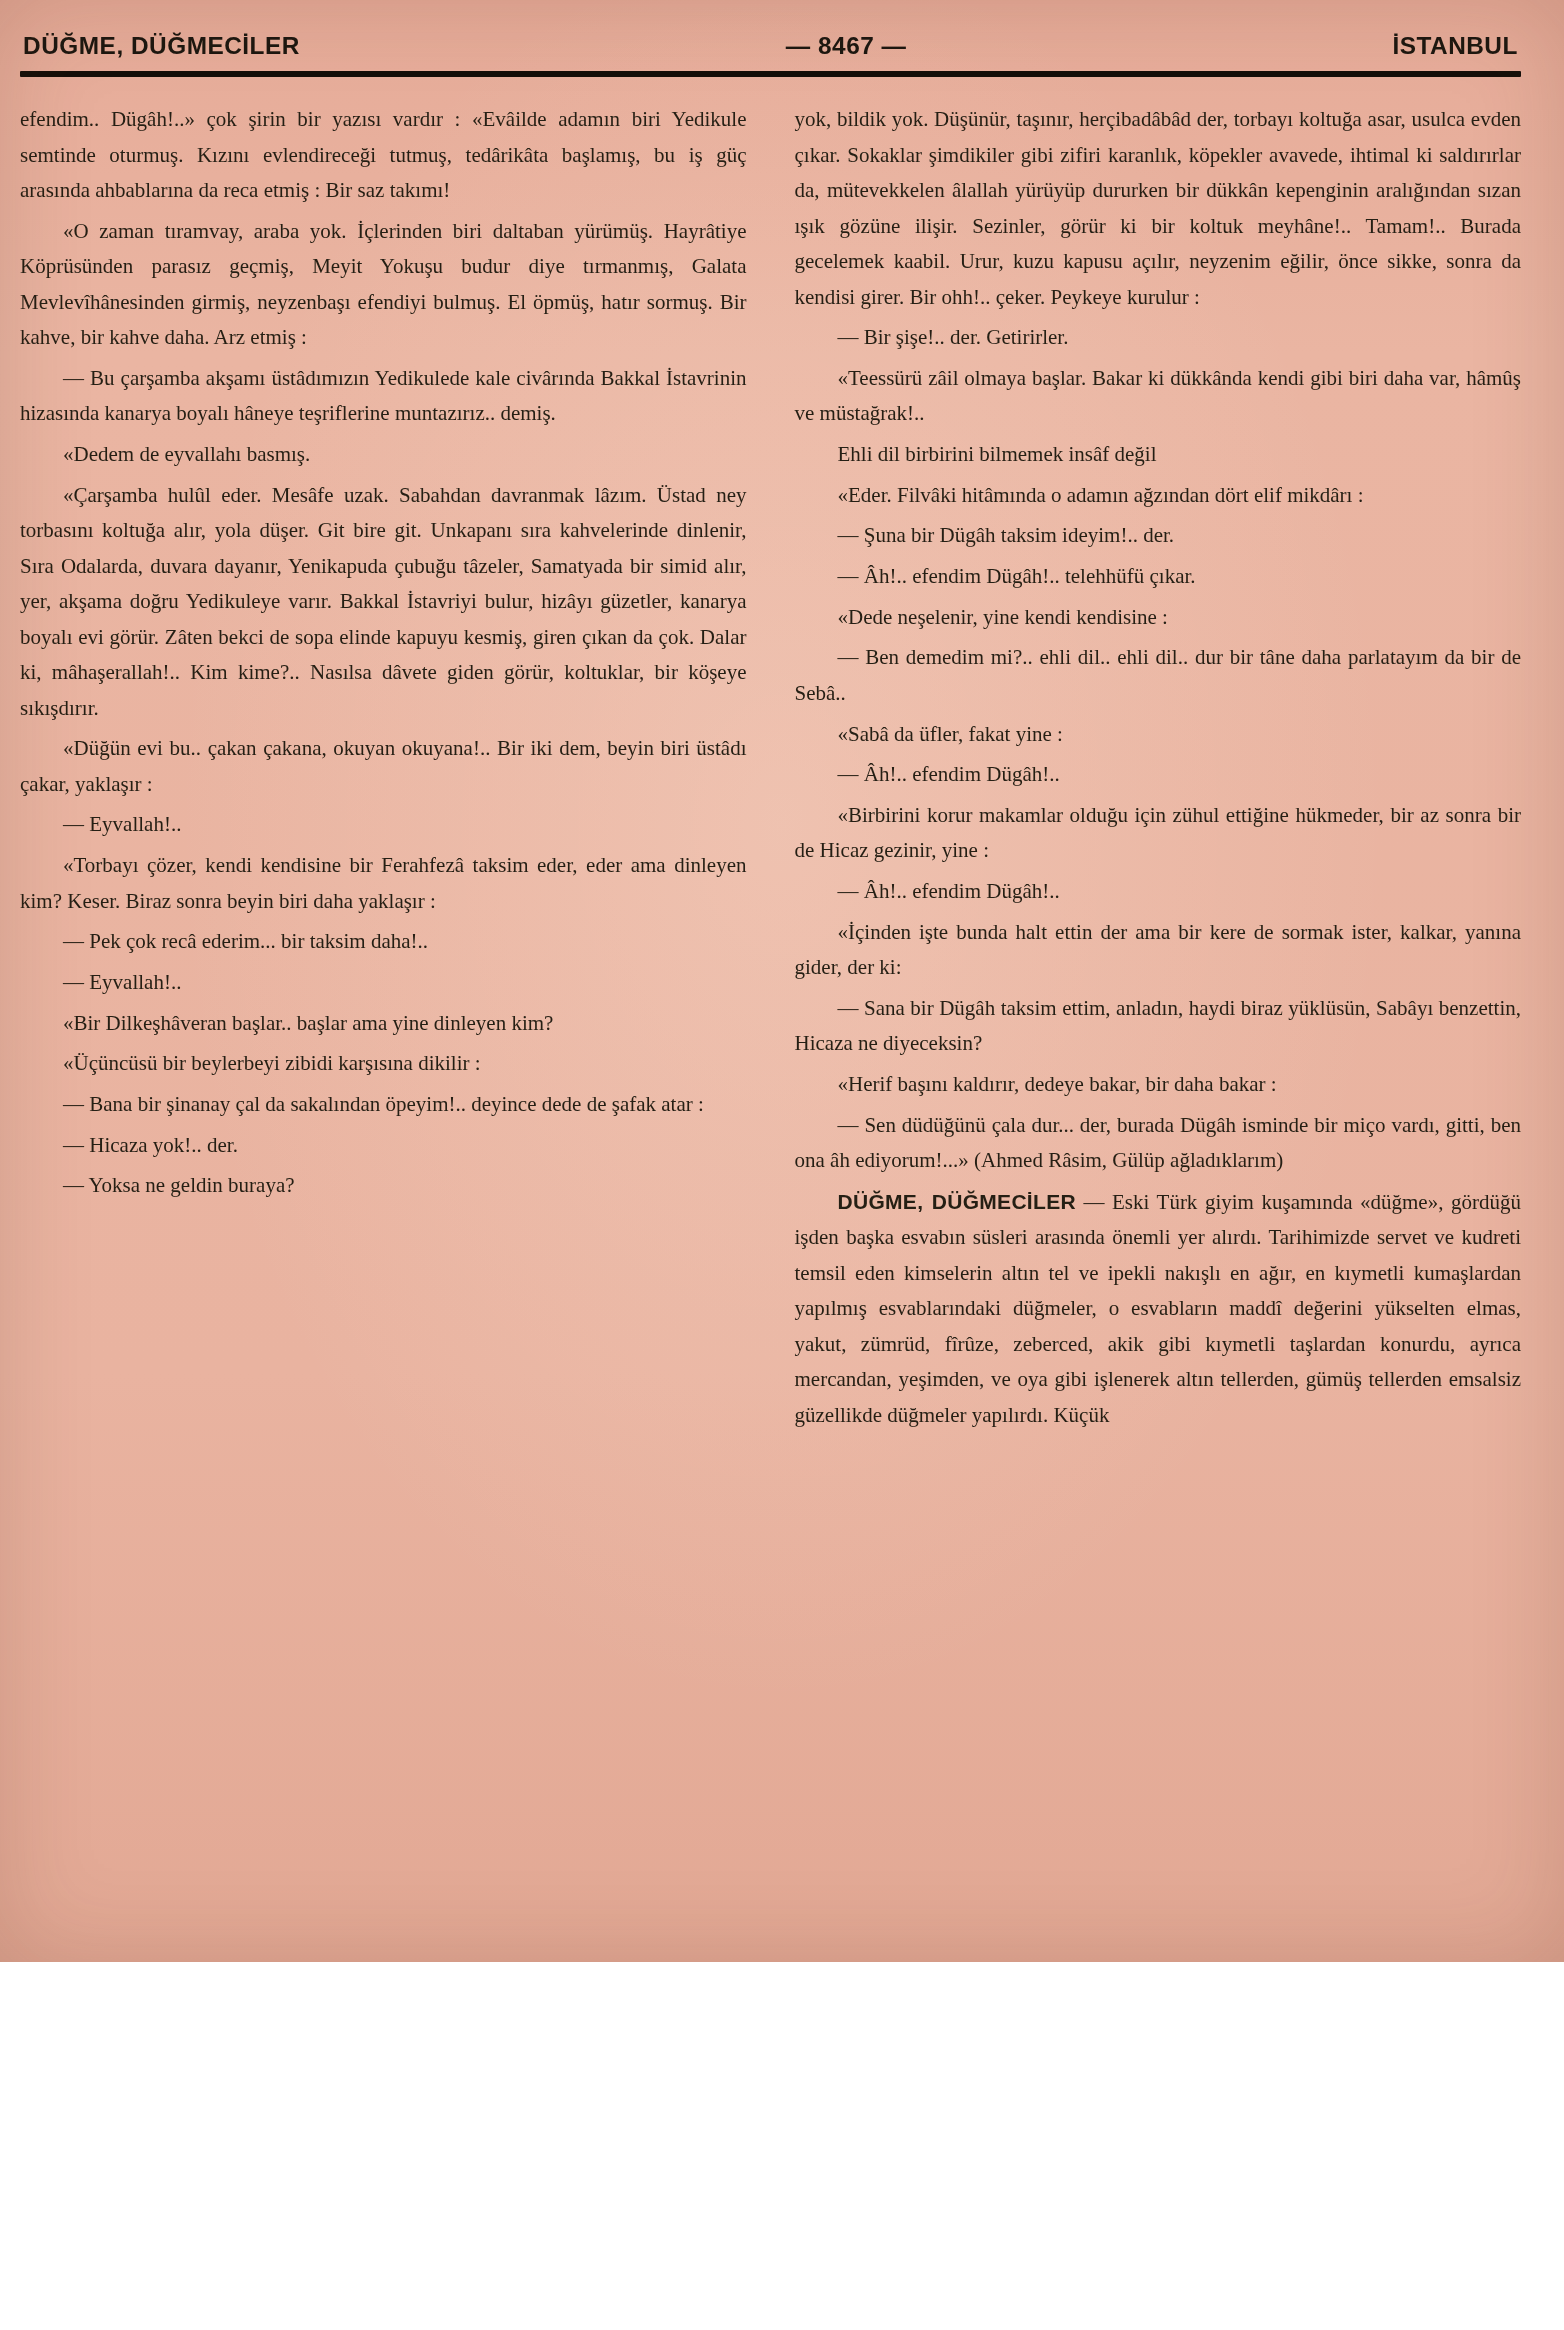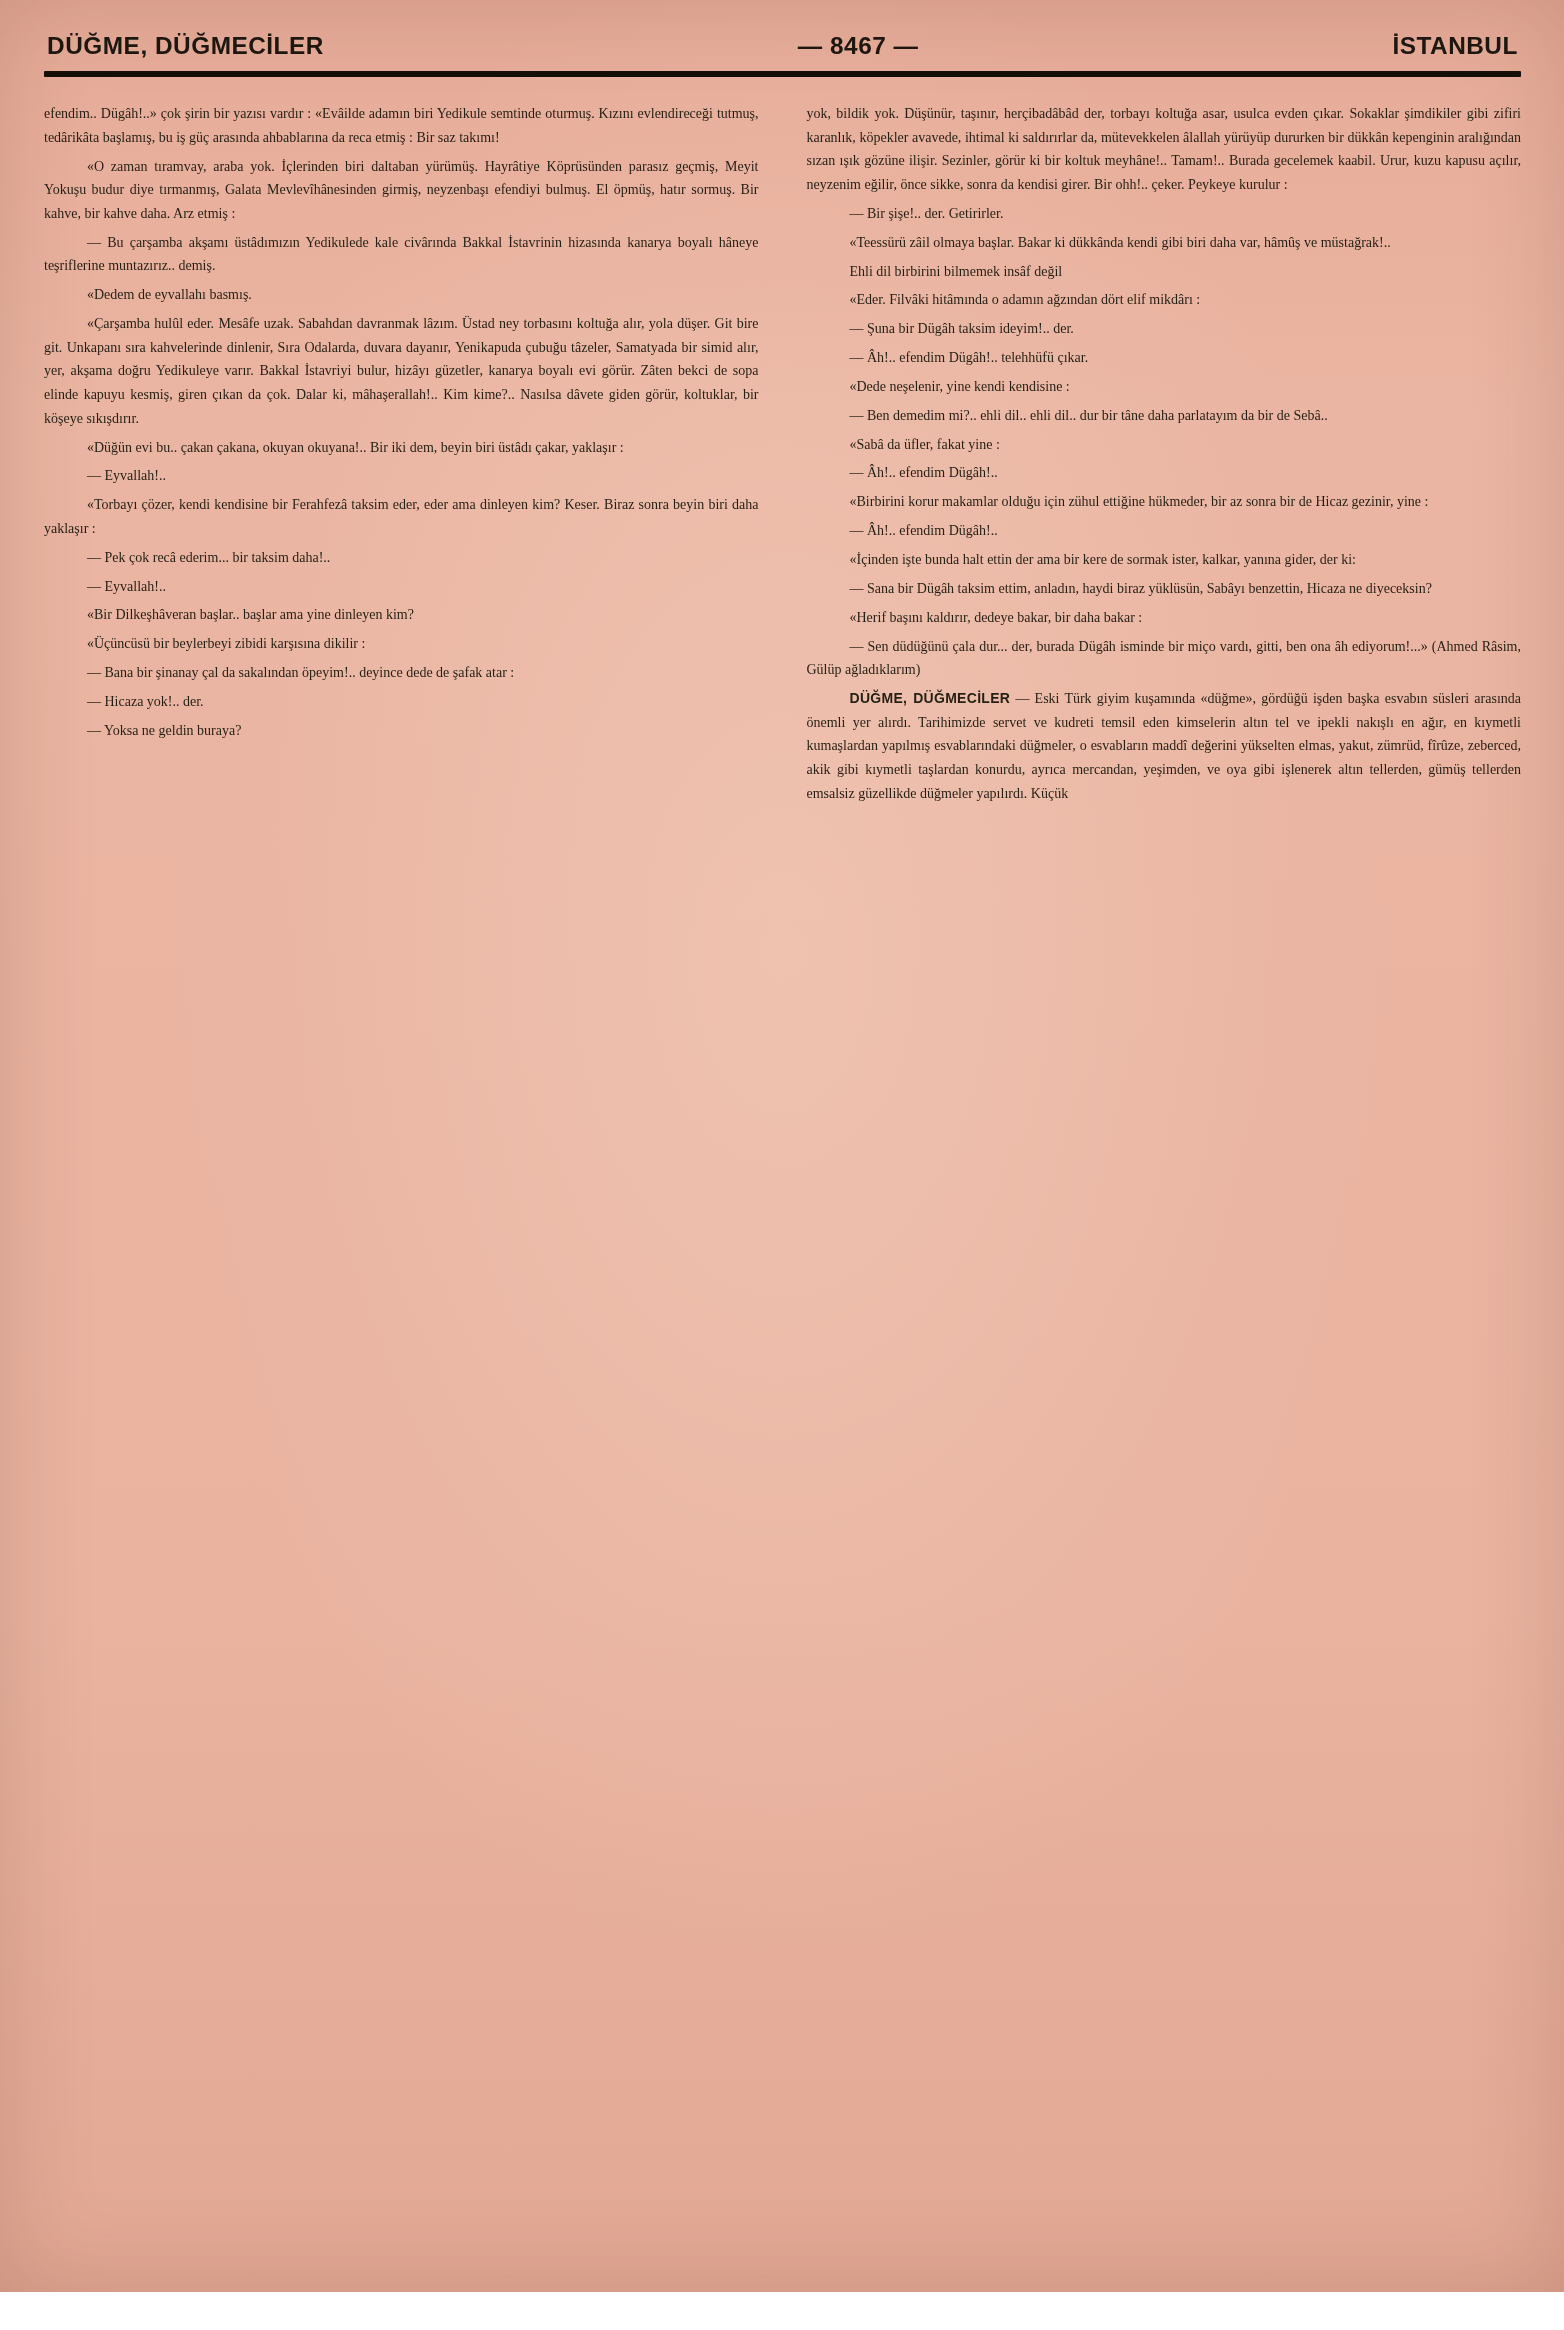--- a/index.html
+++ b/index.html
@@ -7,23 +7,23 @@
     padding: 0;
   }
   body {
     width: 1564px;
     height: 2330px;
     font-family: "Liberation Serif", serif;
   }
   .page {
     position: relative;
     width: 1564px;
-    height: 2292px;
+    height: 1962px;
     box-sizing: border-box;
-    padding: 32px 43px 26px 44px;
+    padding: 32px 43px 26px 20px;
     background:
       radial-gradient(ellipse at 50% 42%, rgba(255,235,220,0.25) 0%, rgba(0,0,0,0) 55%),
       linear-gradient(180deg, #e6ab98 0%, #eab5a2 18%, #e9b3a0 70%, #e2a894 100%);
     color: #241e14;
     overflow: hidden;
   }
   .page::after {
     
     content: "";
     position: absolute;
@@ -49,21 +49,21 @@
     border-radius: 1px;
   }
   main.columns {
     display: flex;
     gap: 48px;
     margin-top: 25px;
   }
   section.col {
     flex: 1 1 0;
     text-align: justify;
-    font-size: 14px;
+    font-size: 21px;
     line-height: 1.69;
     color: #251f14;
   }
   section.col p {
     margin: 0 0 5.2px 0;
     text-indent: 43px;
   }
   section.col p.no-indent {
     text-indent: 0;
   }

